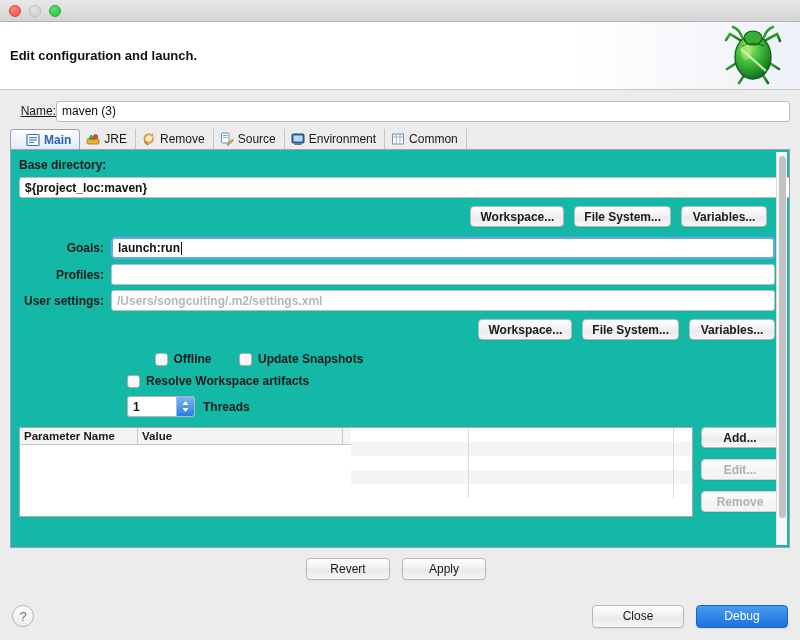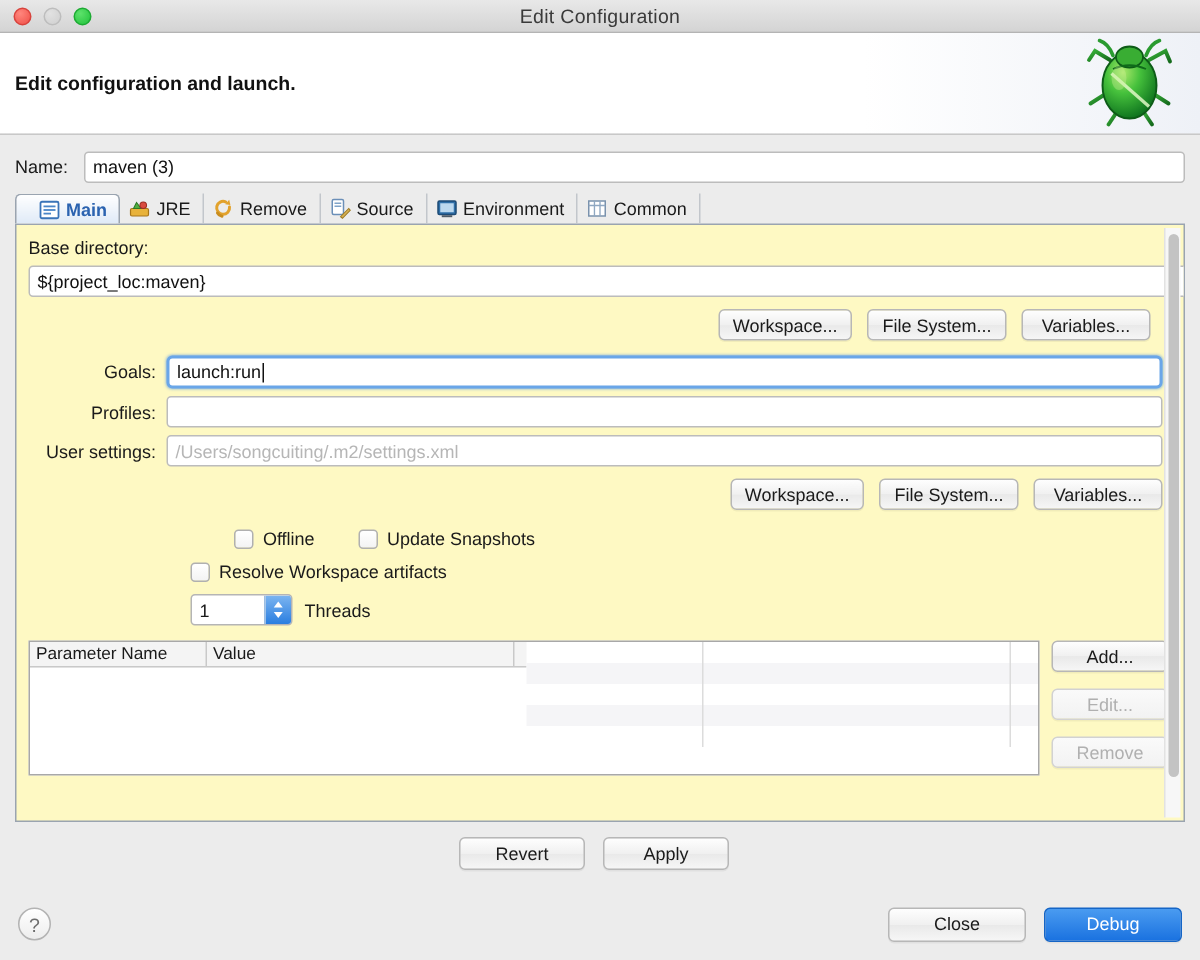--- a/index.html
+++ b/index.html
@@ -52,21 +52,21 @@
     position: absolute; left: 10px; top: 26px;
     font-size: 13px; font-weight: bold; color: #111;
   }
   .bug-icon { position: absolute; right: 14px; top: 2px; }
 
   
   .body-area { flex: 1; position: relative; padding: 10px 10px 0 10px; }
 
   
   .name-row { display: flex; align-items: center; height: 22px; margin-bottom: 7px; }
-  .name-label { width: 46px; text-align: left; font-size: 12px; }
+  .name-label { width: 46px; text-align: right; font-size: 12px; text-decoration: underline; }
   .txt {
     height: 21px; border: 1px solid #bcbcbc; border-radius: 3px;
     background: #fff; padding: 0 5px; font-size: 12px; color: #111;
     display: flex; align-items: center; font-family: "Liberation Sans", sans-serif;
   }
   .name-input { flex: 1; }
 
   
   .tabs {
     display: flex; align-items: flex-end; height: 21px;
@@ -86,24 +86,25 @@
     padding-left: 15px;
   }
 
   
   .ticon { width: 14px; height: 14px; flex: none; display:block; }
 
   
   .pane {
     position: relative;
     border: 1px solid #9aa4b0; border-top: none;
-    background: #fef9c3;
+    background: #14b8a6;
     height: 398px;
     padding: 8px 10px 0 8px;
     overflow: hidden;
+    font-weight: bold;
   }
 
   .lbl { font-size: 12px; color: #1a1a1a; }
   .fieldlabel-right { width: 92px; text-align: right; padding-right: 7px; font-size: 12px; }
 
   .full-input { width: 100%; }
 
   .btnrow { display: flex; justify-content: flex-end; gap: 10px; margin-top: 8px; }
   .btn {
     height: 21px; min-width: 86px; padding: 0 9px;
@@ -212,21 +213,20 @@
 <body>
 
 <div class="window">
 
   <div class="titlebar">
     <div class="traffic">
       <span class="dot close"></span>
       <span class="dot min"></span>
       <span class="dot zoom"></span>
     </div>
-    <div class="title-text">Edit Configuration</div>
   </div>
 
   <div class="header">
     <div class="header-title">Edit configuration and launch.</div>
     <div class="bug-icon">
       <svg width="66" height="64" viewBox="0 0 66 64">
         <defs>
           <radialGradient id="bugbody" cx="38%" cy="30%" r="70%">
             <stop offset="0%" stop-color="#a9e86a"></stop>
             <stop offset="45%" stop-color="#46c13c"></stop>

